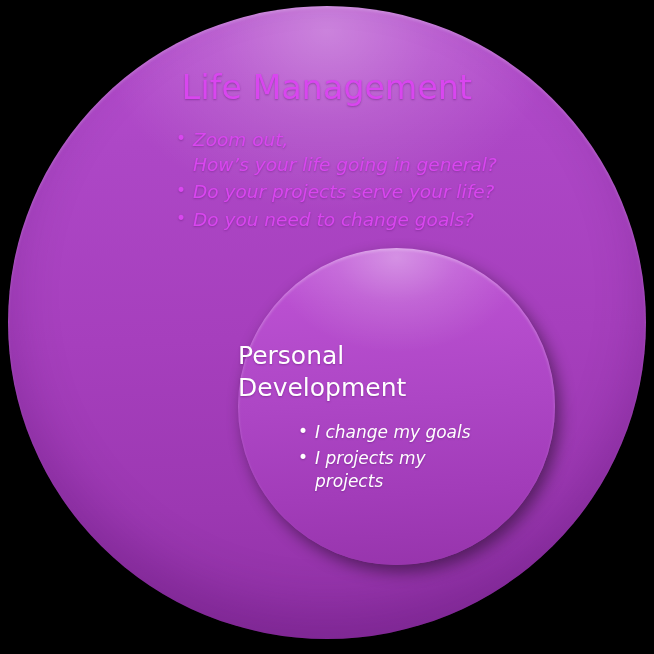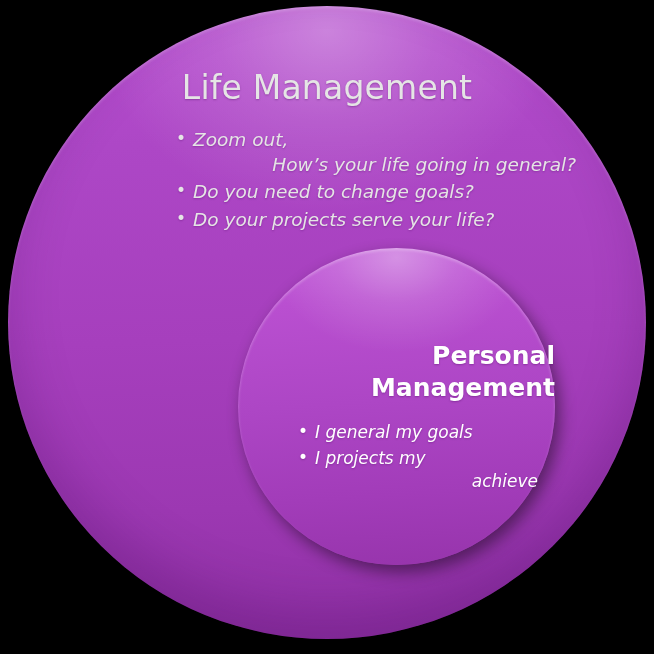--- a/index.html
+++ b/index.html
@@ -78,21 +78,21 @@
        inset 0 2px 3px rgba(255,255,255,0.28);
   }
 
   
   .outer-text {
     position: absolute;
     left: 8px;
     top: 6px;
     width: 638px;
     height: 633px;
-    color: #e5e5e5;
+    color: #d946ef;
   }
   .inner-text {
     position: absolute;
     left: 238px;
     top: 248px;
     width: 317px;
     height: 317px;
     color: #ffffff;
   }
 
@@ -121,40 +121,40 @@
     font-style: italic;
   }
   ul.bullets > li::before {
     content: "\2022";
     position: absolute;
     left: 0;
     top: -1px;
     font-size: 17px;
     line-height: inherit;
   }
-  .line2 { display: block; text-align: right; }
+  .line2 { display: block; }
 
   .outer-bullets {
     position: absolute;
     top: 122px;
     left: 168px;
     width: 400px;
     font-size: 18.5px;
     line-height: 1.33;
     text-shadow: 0 1px 2px rgba(70,0,90,0.30);
   }
 
   .inner-title {
     position: absolute;
     top: 92px;
     left: 0;
     width: 317px;
-    text-align: right;
+    text-align: left;
     font-size: 25px;
-    font-weight: 700;
+    font-weight: 400;
     line-height: 1.27;
     text-shadow: 0 1px 2px rgba(70,0,90,0.35);
   }
 
   .inner-bullets {
     position: absolute;
     top: 173px;
     left: 60px;
     width: 240px;
     font-size: 17px;
@@ -174,38 +174,38 @@
 
   <div class="outer-text">
     <div class="outer-title">Life Management</div>
 
     <ul class="bullets outer-bullets">
       <li>
         <span>Zoom out,</span>
         <span class="line2">How’s your life going in general?</span>
       </li>
       <li>
+        <span>Do your projects serve your life?</span>
+      </li>
+      <li>
         <span>Do you need to change goals?</span>
-      </li>
-      <li>
-        <span>Do your projects serve your life?</span>
       </li>
     </ul>
   </div>
 
   <div class="inner-text">
     <div class="inner-title">
       <span>Personal</span><br>
-      <span>Management</span>
+      <span>Development</span>
     </div>
 
     <ul class="bullets inner-bullets">
       <li>
-        <span>I general my goals</span>
+        <span>I change my goals</span>
       </li>
       <li>
         <span>I projects my</span>
-        <span class="line2">achieve</span>
+        <span class="line2">projects</span>
       </li>
     </ul>
   </div>
 
 </div>
 
 </body></html>

